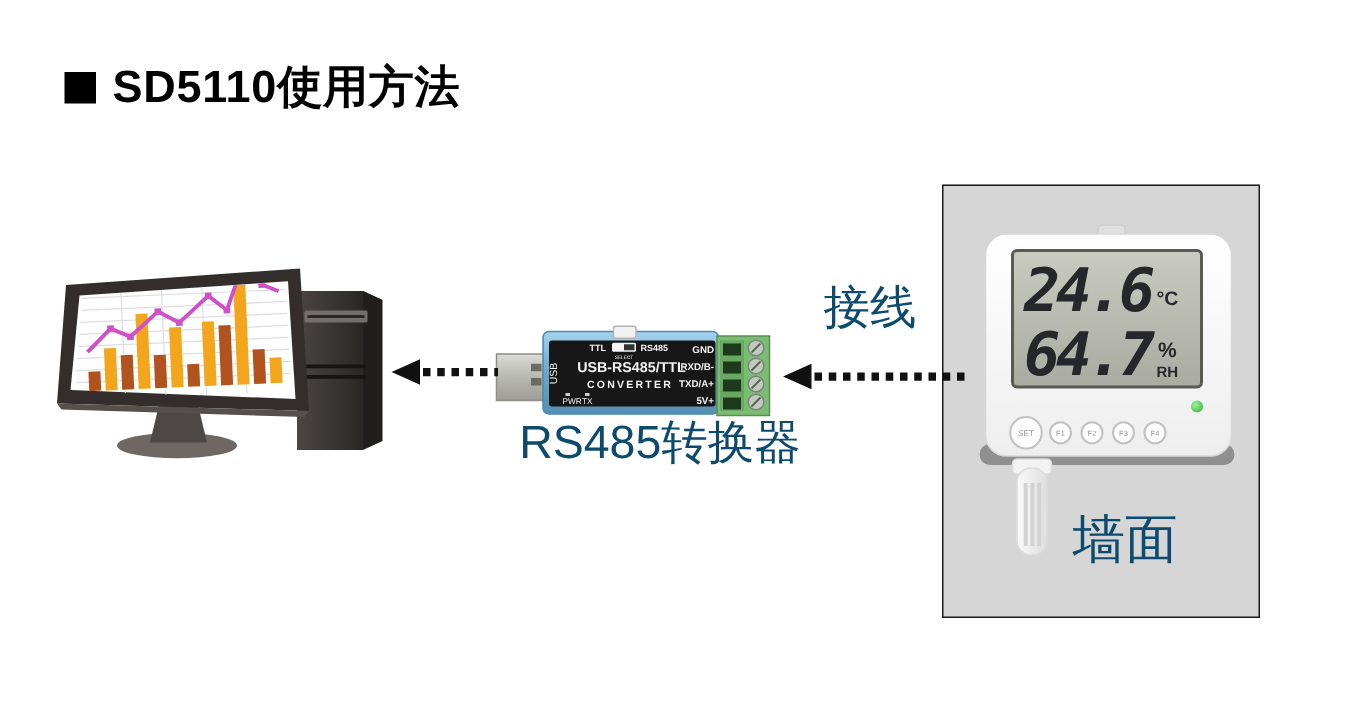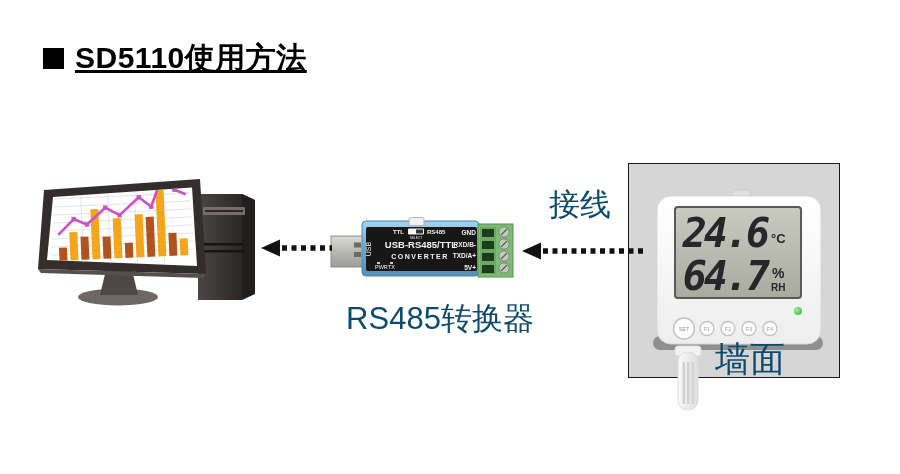--- a/index.html
+++ b/index.html
@@ -3,31 +3,31 @@
 <meta charset="utf-8">
 <style>
   html,body{margin:0;padding:0;background:#ffffff;}
   .stage{
     position:relative;width:900px;height:474px;background:#fff;overflow:hidden;
     font-family:"Liberation Sans", sans-serif;color:#000;
   }
   
   .title{position:absolute;left:43px;top:38px;display:flex;align-items:center;gap:11px;}
   .title .bullet{width:21px;height:21px;background:#000;display:inline-block;}
-  .title .title-text{font-size:30px;font-weight:600;letter-spacing:0.5px;text-decoration:underline;}
+  .title .title-text{font-size:30px;font-weight:600;letter-spacing:0.5px;}
   
   .big-label{position:absolute;text-align:center;font-size:30px;font-weight:400;color:#0c4a6e;white-space:nowrap;}
   #label-computer{left:96px;top:308px;width:110px;}
-  #label-converter{left:330px;top:274px;width:220px;font-size:31px;margin-top:24px;}
+  #label-converter{left:330px;top:274px;width:220px;font-size:31px;}
   #label-wiring{left:540px;top:184px;width:80px;font-size:31px;}
   #label-wall{left:695px;top:336px;width:110px;font-size:35px;}
   
   .photo{
-    position:absolute;left:628px;top:123px;width:212px;height:215px;
-    background:var(--photo_bg,#d6d6d6);border:1.5px solid #1b1b1b;box-sizing:border-box;margin-top:40px;
+    position:absolute;left:628px;top:123px;width:212px;height:289px;
+    background:var(--photo_bg,#d6d6d6);border:1.5px solid #1b1b1b;box-sizing:border-box;
   }
   .layer{position:absolute;left:0;top:0;pointer-events:none;}
   svg text{user-select:none;}
   .lcd-bg{fill:url(#lcdGrad);stroke:#585a54;stroke-width:2;}
   .lcd-num{font-family:"DejaVu Sans Mono",monospace;font-weight:bold;font-style:italic;
            letter-spacing:-3px;fill:var(--lcd_digit,#25272b);}
   .lcd-unit{font-family:"Liberation Sans",sans-serif;font-weight:bold;fill:var(--lcd_digit,#25272b);}
   .btn-txt{font-family:"Liberation Sans",sans-serif;fill:#9a9a9a;text-anchor:middle;}
   .board-txt{font-family:"Liberation Sans",sans-serif;fill:#f2f2f2;}
   .pin{font-size:6.5px;font-weight:bold;text-anchor:end;}

